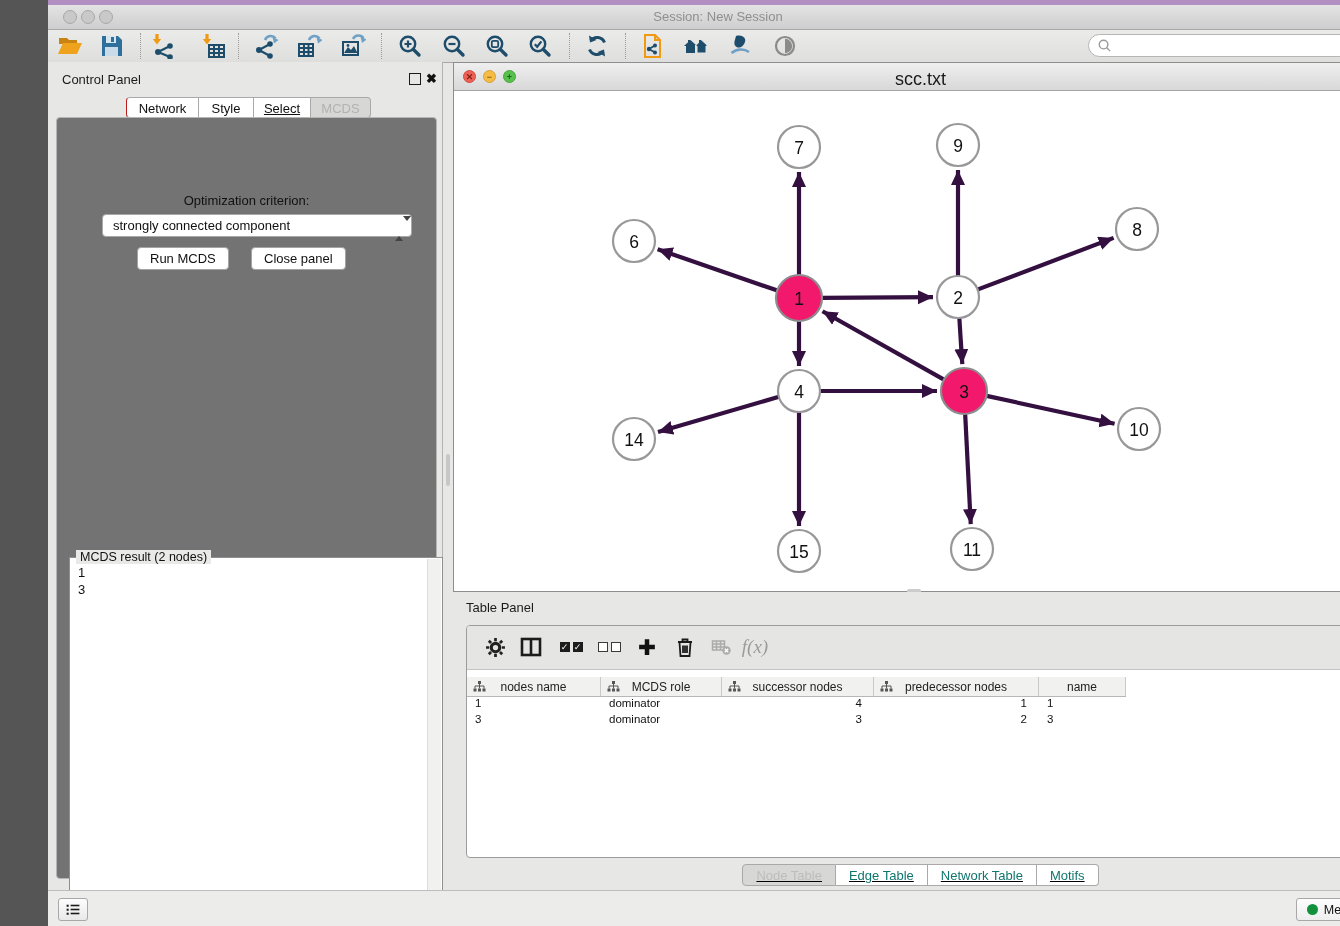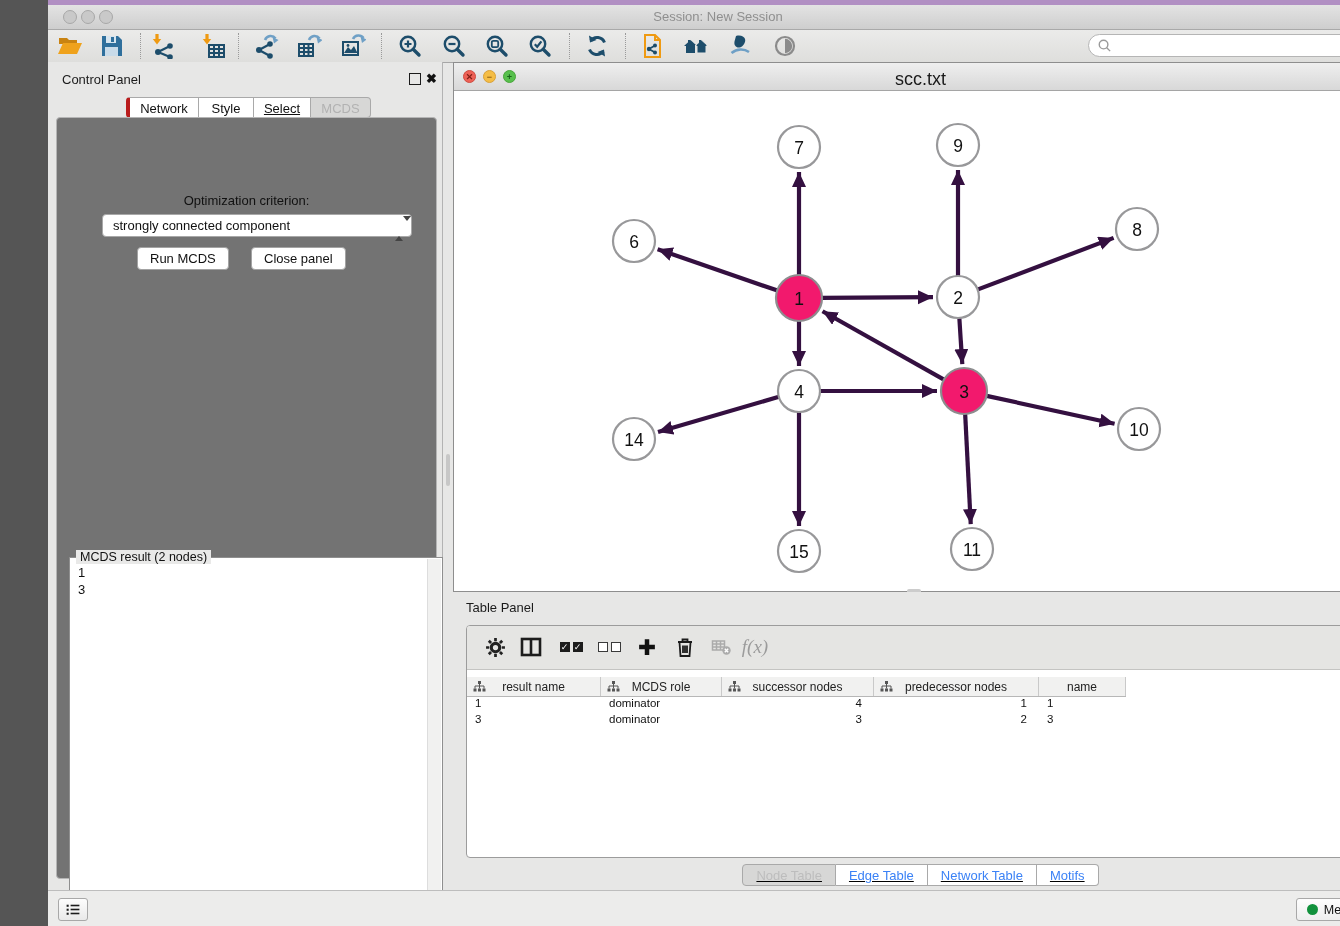--- a/index.html
+++ b/index.html
@@ -17,21 +17,21 @@
   .tb-sep{position:absolute;top:3px;width:0;height:26px;border-left:1px dotted #9a9a9a;}
   .searchbox{position:absolute;left:1040px;top:4px;width:290px;height:23px;background:#fff;border:1px solid #b5b5b5;border-radius:12px;display:flex;align-items:center;padding:0 8px;box-sizing:border-box;}
   .searchbox input{border:none;outline:none;flex:1;font-size:12px;font-family:"Liberation Sans",sans-serif;background:transparent;margin-left:5px;}
   
   .control-panel{left:0;top:62px;width:395px;height:828px;background:#e7e7e6;border-right:1px solid #b3b3b3;box-sizing:border-box;}
   .panel-head-title{position:absolute;left:14px;top:10px;font-size:13px;color:#1b1b1b;}
   .float-ico{position:absolute;width:10px;height:10px;border:1.6px solid #1b1b1b;background:transparent;}
   .close-ico{position:absolute;font-size:13px;font-weight:bold;color:#111;line-height:12px;}
   .ctab-row{position:absolute;left:78px;top:35px;height:21px;display:flex;}
   .ctab{height:21px;line-height:21px;font-size:13px;text-align:center;background:#fff;color:#111;border:1px solid #a9a9a9;border-left:none;box-sizing:border-box;}
-  .ctab:first-child{border-left:4px solid #b91c1c;border-radius:4px 0 0 4px;}
+  .ctab:first-child{border-left:1px solid #b91c1c;border-radius:4px 0 0 4px;}
   .ctab:last-child{border-radius:0 4px 4px 0;}
   .ctab.active{background:#d7d7d6;color:#b2b2b2;}
   .cp-content{position:absolute;left:8px;top:55px;width:379px;height:760px;border:1px solid #b5b5b5;border-radius:4px;background:#737373;}
   .opt-label{position:absolute;left:0;width:100%;top:75px;text-align:center;font-size:13px;color:#111;}
   .combo{position:absolute;left:45px;top:96px;width:310px;height:23px;background:#fff;border:1px solid #a8a8a8;border-radius:4px;box-sizing:border-box;font-size:13px;line-height:21px;padding-left:10px;color:#111;}
   .combo .stepper{position:absolute;right:6px;top:3px;width:10px;height:16px;}
   .stepper .up{width:0;height:0;border-left:4px solid transparent;border-right:4px solid transparent;border-bottom:5px solid #444;margin-bottom:3px;}
   .stepper .dn{width:0;height:0;border-left:4px solid transparent;border-right:4px solid transparent;border-top:5px solid #444;}
   .cp-btn{position:absolute;top:129px;height:23px;background:#fff;border:1px solid #a3a3a3;border-radius:4px;font-size:13px;font-family:"Liberation Sans",sans-serif;color:#111;padding:0 12px;box-sizing:border-box;}
   .fieldset{position:absolute;left:12px;top:439px;width:372px;height:373px;border:1px solid #8f8f8f;background:#fff;}
@@ -59,21 +59,21 @@
   .chk.empty{border:1.6px solid #3a3a3a;background:#fff;}
   .fx{font-family:"Liberation Serif",serif;font-style:italic;font-size:19px;color:#9b9b9b;}
   .thead{position:absolute;left:0;top:51px;height:19px;display:flex;background:#f1f1f0;border-bottom:1px solid #b7b7b7;}
   .th{position:relative;height:19px;box-sizing:border-box;border-right:1px solid #c9c9c9;display:flex;align-items:center;justify-content:center;font-size:12px;color:#222;}
   .th svg{position:absolute;left:6px;top:4px;}
   .trow{position:absolute;left:0;height:16px;display:flex;font-size:11.5px;color:#111;}
   .td{box-sizing:border-box;padding:1px 10px 0 8px;overflow:hidden;white-space:nowrap;}
   .td.r{text-align:right;padding-right:12px;}
   .tp-scroll{position:absolute;right:0;top:51px;bottom:0;width:12px;background:#fdfdfd;border-left:1px solid #aaa;}
   .btab-row{position:absolute;left:0;right:0;top:272px;display:flex;justify-content:center;text-decoration:underline;}
-  .btab{height:22px;line-height:22px;padding:0 13px;font-size:13px;font-weight:500;background:#fff;color:#3b82f6;border:1px solid #a9a9a9;border-left:none;box-sizing:border-box;}
+  .btab{height:22px;line-height:22px;padding:0 13px;font-size:13px;font-weight:500;background:#fff;color:#0f766e;border:1px solid #a9a9a9;border-left:none;box-sizing:border-box;}
   .btab:first-child{border-left:1px solid #a9a9a9;border-radius:4px 0 0 4px;}
   .btab:last-child{border-radius:0 4px 4px 0;}
   .btab.active{background:#d7d7d6;color:#bdbdbd;}
   
   .statusbar{left:0;top:890px;width:1340px;height:36px;background:#ececeb;border-top:1px solid #bdbdbd;box-sizing:border-box;}
   .sb-left-btn{position:absolute;left:10px;top:7px;width:30px;height:23px;background:linear-gradient(#fdfdfd,#e9e9e9);border:1px solid #a8a8a8;border-radius:3px;display:flex;align-items:center;justify-content:center;}
   .memory-btn{position:absolute;right:8px;top:7px;height:23px;background:linear-gradient(#fdfdfd,#eeeeee);border:1px solid #a8a8a8;border-radius:3px;display:flex;align-items:center;gap:6px;padding:0 10px;font-size:12.5px;color:#111;}
   .mem-dot{width:11px;height:11px;border-radius:50%;background:#11913c;}
 </style>
 </head>
@@ -429,21 +429,21 @@
           <div class="th" style="width: 134px;">
             <svg width="13" height="11" viewBox="0 0 13 11">
               <g fill="#555">
                 <rect x="5" y="0" width="3" height="3"></rect>
                 <rect x="0.5" y="7.5" width="3" height="3"></rect>
                 <rect x="5" y="7.5" width="3" height="3"></rect>
                 <rect x="9.5" y="7.5" width="3" height="3"></rect>
               </g>
               <path d="M6.5 3v2M2 7.5V5h9v2.5M6.5 5v2.5" stroke="#555" fill="none" stroke-width="1"></path>
             </svg>
-            <span>result name</span>
+            <span>nodes name</span>
           </div>
           <div class="th" style="width: 121px;">
             <svg width="13" height="11" viewBox="0 0 13 11">
               <g fill="#555">
                 <rect x="5" y="0" width="3" height="3"></rect>
                 <rect x="0.5" y="7.5" width="3" height="3"></rect>
                 <rect x="5" y="7.5" width="3" height="3"></rect>
                 <rect x="9.5" y="7.5" width="3" height="3"></rect>
               </g>
               <path d="M6.5 3v2M2 7.5V5h9v2.5M6.5 5v2.5" stroke="#555" fill="none" stroke-width="1"></path>

